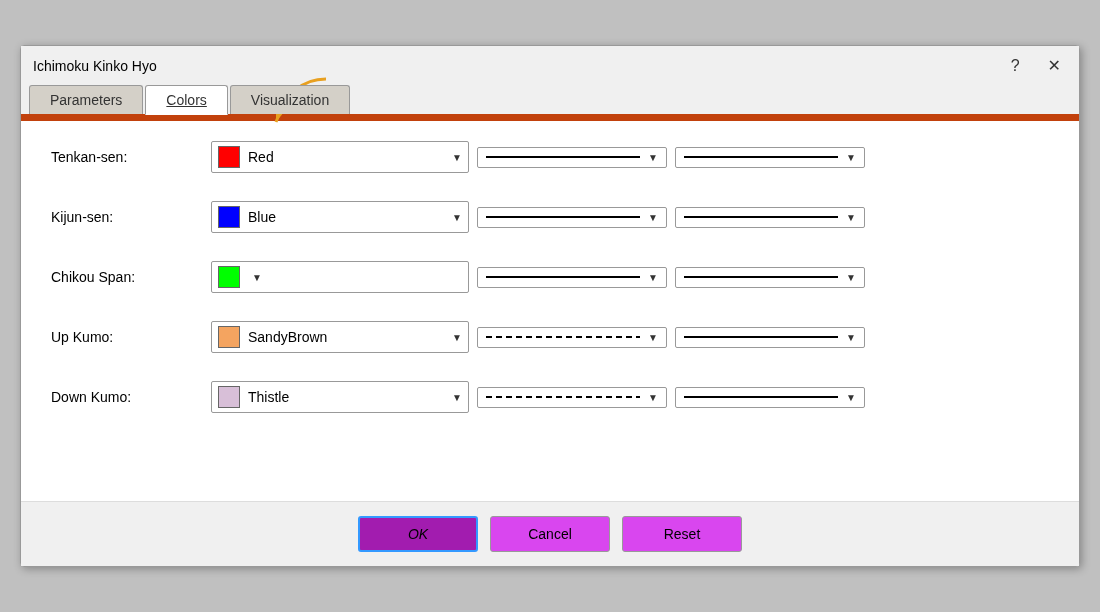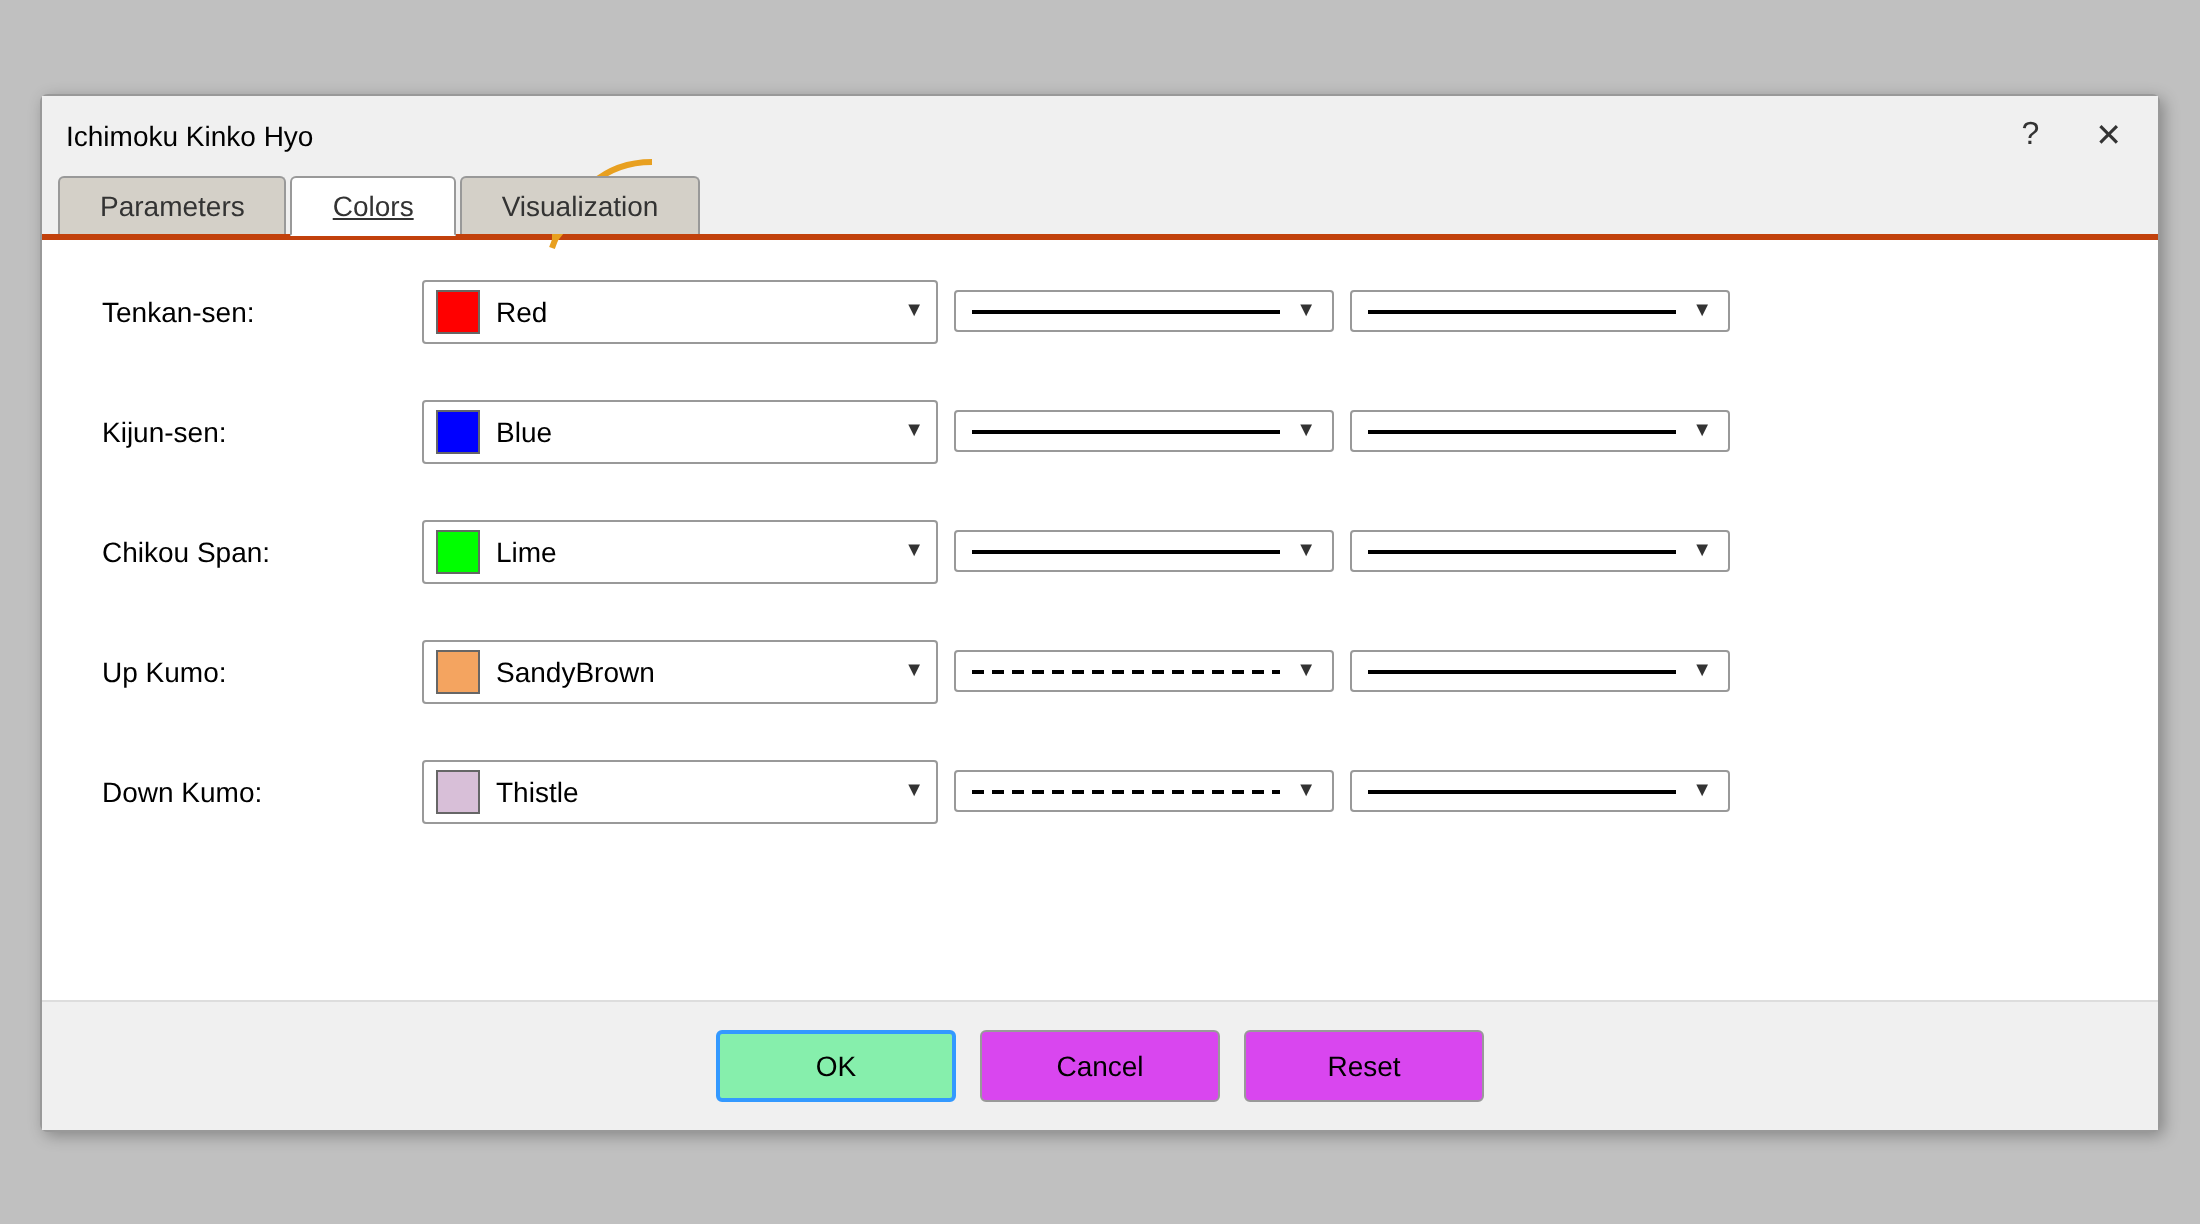--- a/index.html
+++ b/index.html
@@ -58,21 +58,21 @@
       left: 230px;
       width: 80px;
       height: 60px;
       pointer-events: none;
     }
 
     .tabs {
       display: flex;
       margin: 8px 0 0 0;
       padding: 0 8px;
-      border-bottom: 3px solid #c2410c;
+      border-bottom: 7px solid #c2410c;
       text-align: center;
     }
 
     .tab {
       padding: 6px 20px;
       cursor: pointer;
       background: #d4d0c8;
       border: 1px solid #999;
       border-bottom: none;
       margin-right: 2px;
@@ -192,21 +192,22 @@
       padding: 8px 0;
       font-size: 14px;
       border: 1px solid #999;
       border-radius: 3px;
       cursor: pointer;
       background: #d946ef;
     }
 
     .footer-btn.primary {
       border: 2px solid #3399ff;
-      background: #86efac;
+      background: #a21caf;
+      font-style: italic;
     }
   </style>
 </head>
 <body>
 
 <div class="dialog">
 
   <svg class="arrow-indicator" viewBox="0 0 80 60">
     <path d="M 75 5 Q 40 5 25 48" stroke="#E8A020" stroke-width="3" fill="none" marker-end="url(#arrowhead)"></path>
     <defs>
@@ -269,21 +270,20 @@
       <div class="line-dropdown">
         <div class="line-preview"></div>
         <span class="dropdown-arrow">▼</span>
       </div>
     </div>
 
     <div class="row">
       <div class="row-label">Chikou Span:</div>
       <div class="color-dropdown">
         <div class="color-swatch" style="background:#00FF00;"></div>
-        <span class="color-name">Lime</span>
         <span class="dropdown-arrow">▼</span>
       </div>
       <div class="line-dropdown">
         <div class="line-preview"></div>
         <span class="dropdown-arrow">▼</span>
       </div>
       <div class="line-dropdown">
         <div class="line-preview"></div>
         <span class="dropdown-arrow">▼</span>
       </div>

